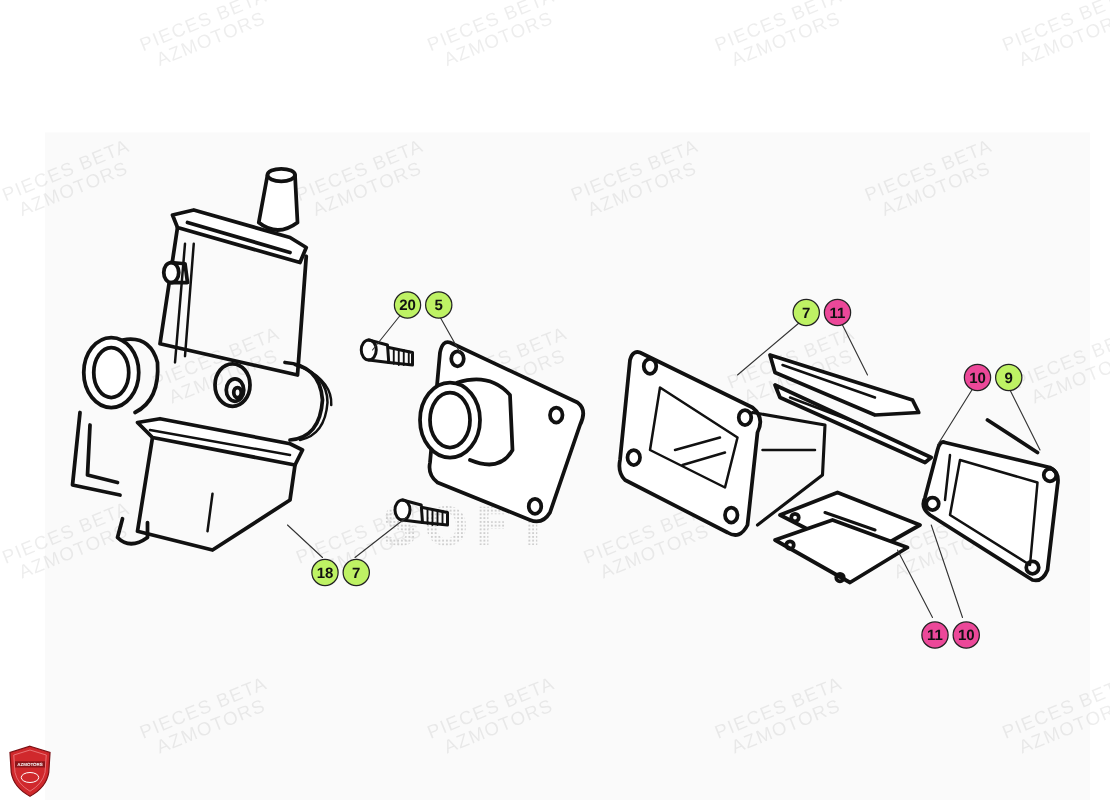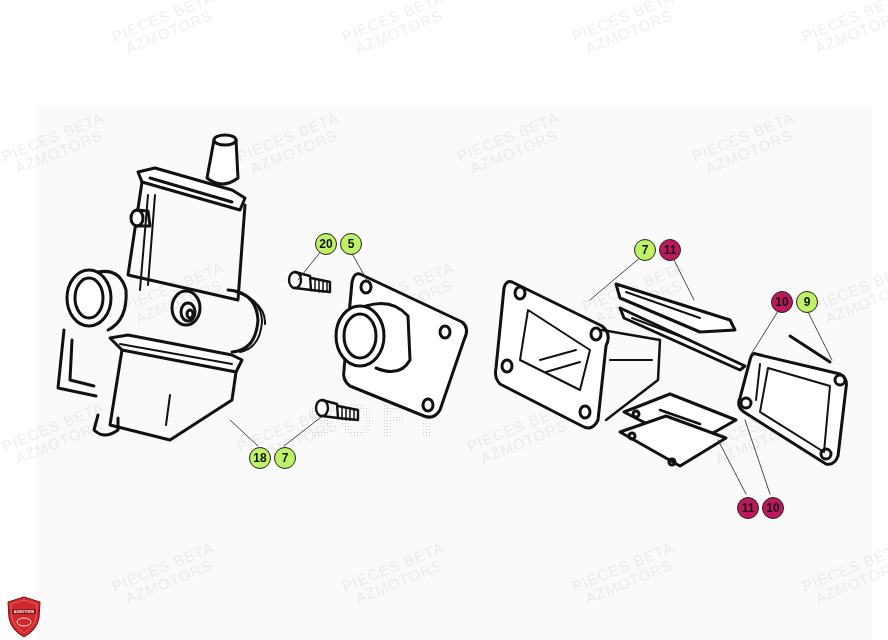--- a/index.html
+++ b/index.html
@@ -5,21 +5,21 @@
   html, body { margin:0; padding:0; }
   body { width:888px; height:640px; background:#ffffff; position:relative; overflow:hidden; font-family:"Liberation Sans", sans-serif; }
   .panel { position:absolute; left:36px; top:106px; width:836px; height:534px; background:#fafafa; }
   .wm { position:absolute; color:rgba(0,0,0,0.07); font-family:"Liberation Sans", sans-serif; font-size:15px; line-height:16px; letter-spacing:1px; transform:rotate(-22deg); transform-origin:left top; white-space:nowrap; text-align:center; }
   .wm span { display:block; }
   .softway { position:absolute; left:305px; top:398px; font-family:"DejaVu Sans", sans-serif; font-weight:bold; font-size:42px; line-height:48px; color:transparent; text-align:center; background-image:radial-gradient(circle, #cfcfcf 0.8px, transparent 1px); background-size:3px 3px; -webkit-background-clip:text; background-clip:text; letter-spacing:4px; }
   .softway span { display:block; }
   svg.drawing { position:absolute; left:0; top:0; }
   .callout { position:absolute; width:20px; height:20px; border:1.3px solid #222; border-radius:50%; font-size:12px; font-weight:bold; color:#111; text-align:center; line-height:20px; box-sizing:content-box; }
   .callout.yellow { background:#bef264; }
-  .callout.cyan { background:#be185d; }
+  .callout.cyan { background:#ec4899; }
   .logo { position:absolute; left:6px; top:596px; width:36px; height:42px; }
 </style>
 </head>
 <body>
 
 <div class="panel"></div>
 
 <div>
   <div class="wm" style="left:110px;top:30px;">
       <span>PIECES BETA</span>

